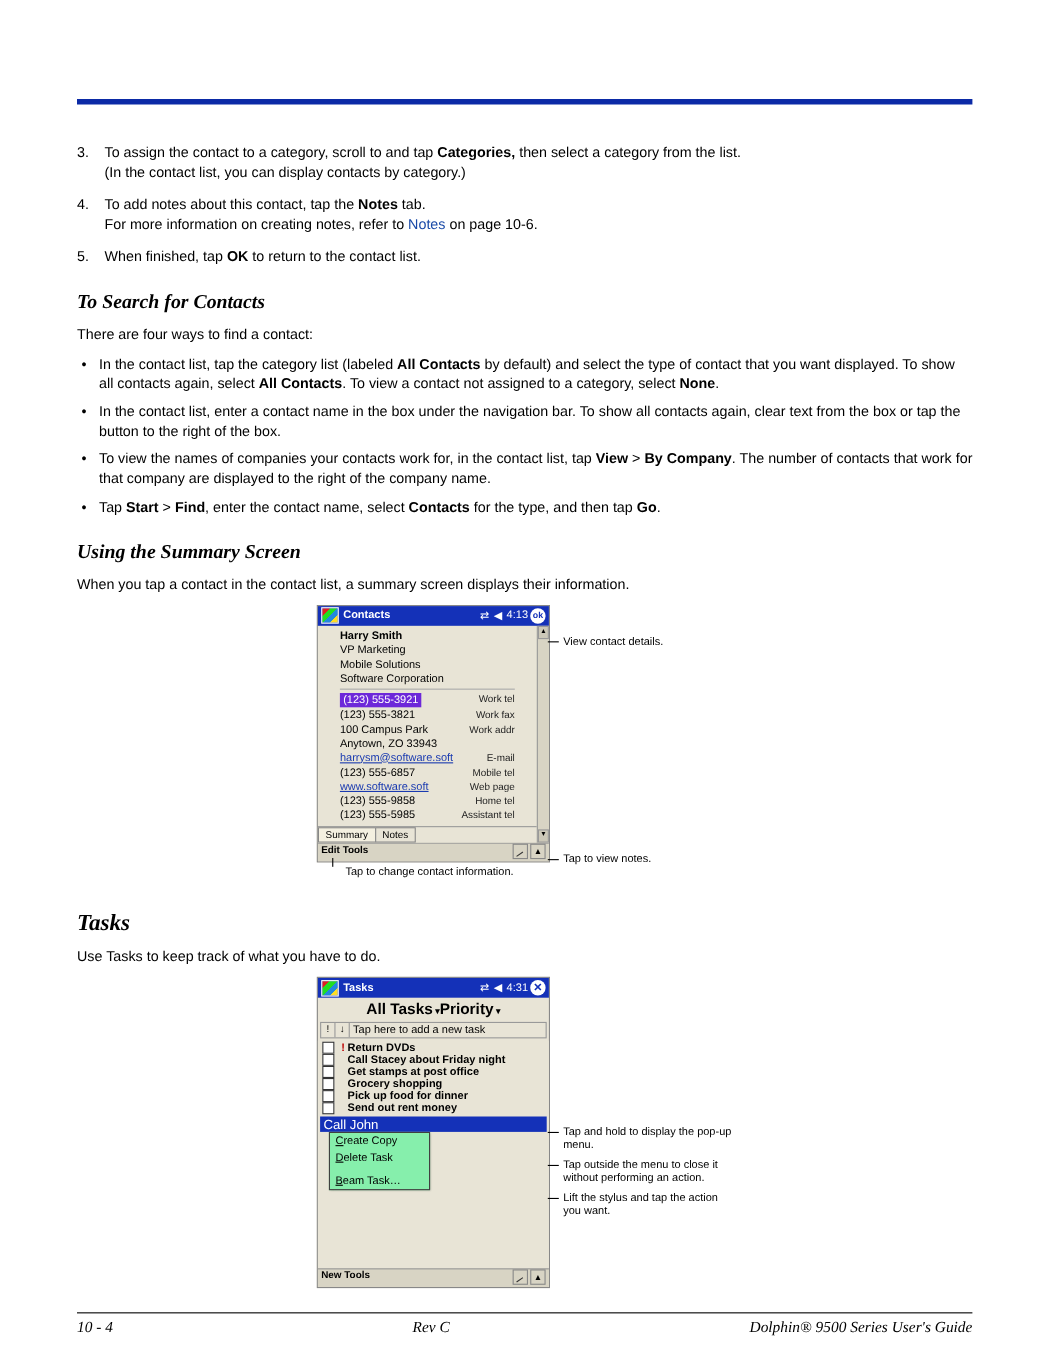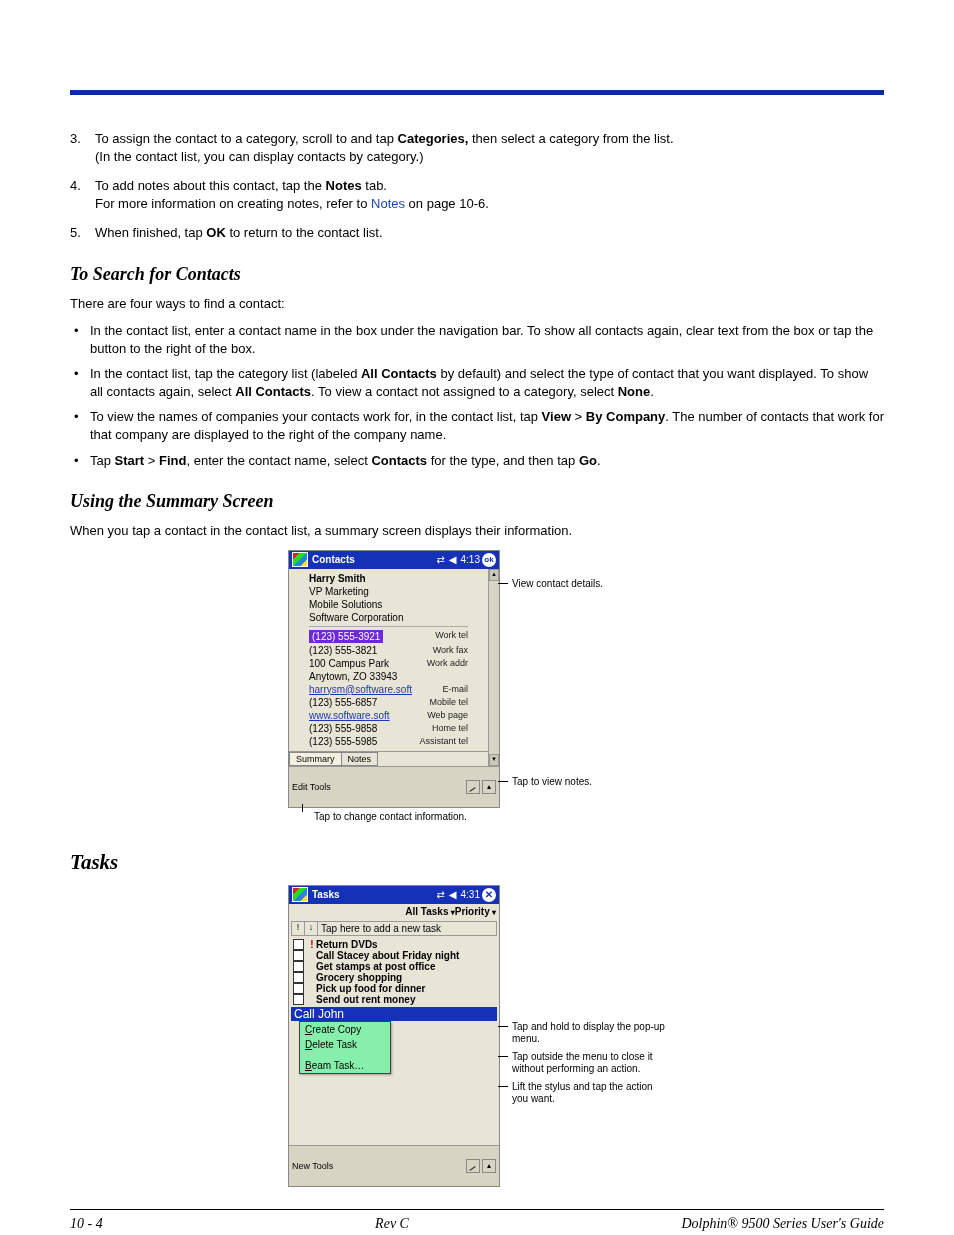--- a/index.html
+++ b/index.html
@@ -32,34 +32,34 @@
 .clink{color:#1a3ab0;text-decoration:underline}
 .hl{background:#6d28d9;color:#fff;padding:1px 3px}
 .scrlbar{width:10px;background:#d8d4c4;border-left:1px solid #999;display:flex;flex-direction:column}
 .scrlbar .tb{height:10px;background:#ccc8b8;border:1px solid #999;font-size:7px;text-align:center;line-height:8px}
 .scrlbar .trk{flex:1}
 .row2col{display:flex}
 .row2col .mainc{flex:1}
 .tabs{display:flex;background:#e8e4d6;border-top:1px solid #999}
 .tab{border:1px solid #888;padding:1px 6px;font-size:9px;background:#e8e4d6;margin-right:-1px}
 .tab.act{background:#f4f0e0}
-.bbar{background:#d8d4c4;border-top:1px solid #999;display:flex;align-items:center;height:16px;padding:12px 3px;font-size:9px;font-weight:normal}
+.bbar{background:#d8d4c4;border-top:1px solid #999;display:flex;height:16px;padding:0 3px;font-size:9px;font-weight:bold}
 .bbar .sp{flex:1}
 .pen{width:12px;height:12px;border:1px solid #888;margin-left:2px;position:relative}
 .pen:before{content:"";position:absolute;left:2px;top:8px;width:7px;height:1px;background:#333;transform:rotate(-35deg)}
 .up{width:12px;height:12px;border:1px solid #888;margin-left:2px;display:flex;align-items:center;justify-content:center;font-size:8px}
 .callouts{font-size:10px;color:#000;padding-top:24px;width:160px;margin-left:6px;line-height:1.2}
 .co{margin-bottom:6px;position:relative;padding-left:6px}
 .coline{position:absolute;left:-8px;top:5px;width:10px;border-top:1px solid #000}
 .bottomcap{font-size:10px;text-align:left;padding:3px 0 0 26px;position:relative}
 .bottomcap:before{content:"";position:absolute;left:14px;top:-4px;height:8px;border-left:1px solid #000}
 .ftrule{border-top:1px solid #000;margin-top:22px}
 .ftr{display:flex;justify-content:space-between;font-family:'Times New Roman',Times,serif;font-style:italic;font-size:14px;padding-top:6px}
 
-.tkhdr{display:flex;justify-content:flex-end;padding:2px 3px;font-size:10px;font-weight:bold}
+.tkhdr{display:flex;justify-content:center;padding:2px 3px;font-size:14px;font-weight:bold}
 .tkhdr span:after{content:" \25BE";font-size:8px}
 .addrow{display:flex;border:1px solid #999;margin:2px}
 .addrow .c{width:12px;border-right:1px solid #999;text-align:center;font-size:9px}
 .addrow .t{flex:1;padding:1px 3px;font-size:10px}
 .tkrow{display:flex;align-items:center;padding:0 2px}
 .ck{width:9px;height:9px;border:1px solid #333;margin-right:4px;background:#fff}
 .ex{width:8px;color:#b00;font-weight:bold;text-align:center;font-size:10px}
 .tkrow .tl{font-size:10px;font-weight:bold}
 .cmenu{background:#86efac;border:1px solid #404040;width:90px;position:relative;margin-left:8px;box-shadow:1px 1px 2px rgba(0,0,0,.3)}
 .cmenu .ci{padding:2px 5px;font-size:10px}
@@ -84,24 +84,24 @@
       <span>For more information on creating notes, refer to </span><span class="lnk">Notes</span><span> on page 10-6.</span>
     </li>
     <li><span class="n">5.</span>
       <span>When finished, tap </span><span class="b">OK</span><span> to return to the contact list.</span>
     </li>
   </ol>
 
   <h3 class="it">To Search for Contacts</h3>
   <p class="body">There are four ways to find a contact:</p>
   <ul class="bul">
-    <li>In the contact list, enter a contact name in the box under the navigation bar. To show all contacts again, clear text from the box or tap the button to the right of the box.</li>
     <li>
       <span>In the contact list, tap the category list (labeled </span><span class="b">All Contacts</span><span> by default) and select the type of contact that you want displayed. To show all contacts again, select </span><span class="b">All Contacts</span><span>. To view a contact not assigned to a category, select </span><span class="b">None</span><span>.</span>
     </li>
+    <li>In the contact list, enter a contact name in the box under the navigation bar. To show all contacts again, clear text from the box or tap the button to the right of the box.</li>
     <li>
       <span>To view the names of companies your contacts work for, in the contact list, tap </span><span class="b">View</span><span> &gt; </span><span class="b">By Company</span><span>. The number of contacts that work for that company are displayed to the right of the company name.</span>
     </li>
     <li>
       <span>Tap </span><span class="b">Start</span><span> &gt; </span><span class="b">Find</span><span>, enter the contact name, select </span><span class="b">Contacts</span><span> for the type, and then tap </span><span class="b">Go</span><span>.</span>
     </li>
   </ul>
 
   <h3 class="it">Using the Summary Screen</h3>
   <p class="body">When you tap a contact in the contact list, a summary screen displays their information.</p>
@@ -191,20 +191,21 @@
         <div class="bottomcap">Tap to change contact information.</div>
       </div>
       <div class="callouts">
         <div class="co" style="margin-top:4px"><span class="coline"></span><span>View contact details.</span></div>
         <div class="co" style="margin-top:186px"><span class="coline"></span><span>Tap to view notes.</span></div>
       </div>
     </div>
   </div>
 
   <h3 class="it big">Tasks</h3>
+  <p class="body">Use Tasks to keep track of what you have to do.</p>
 
   <div class="figwrap">
     <div class="figpair">
       <div class="pda">
         <div class="tbar">
           <div class="wflag"></div>
           <div class="ttitle">Tasks</div>
           <span class="ticn">⇄</span>
           <span class="ticn">◀</span>
           <span class="ticn">4:31</span>

